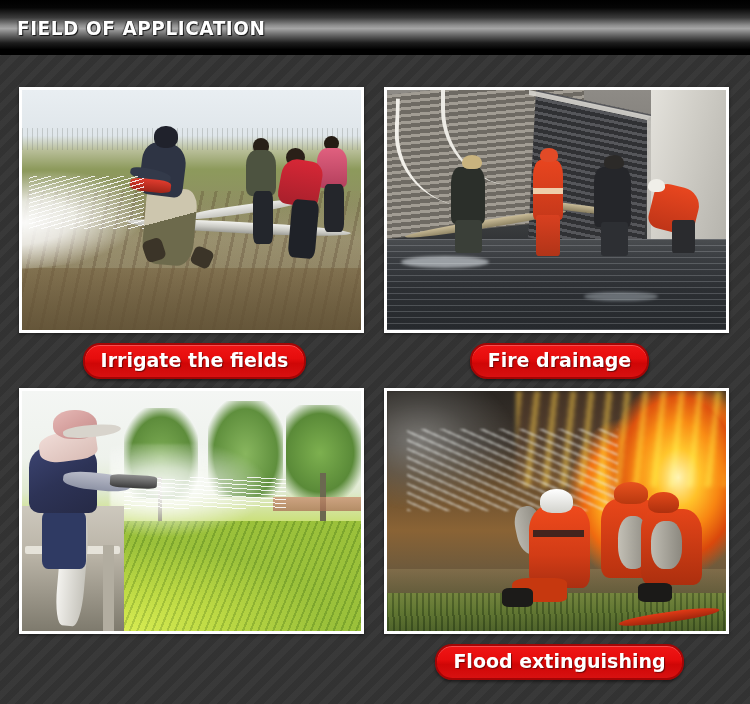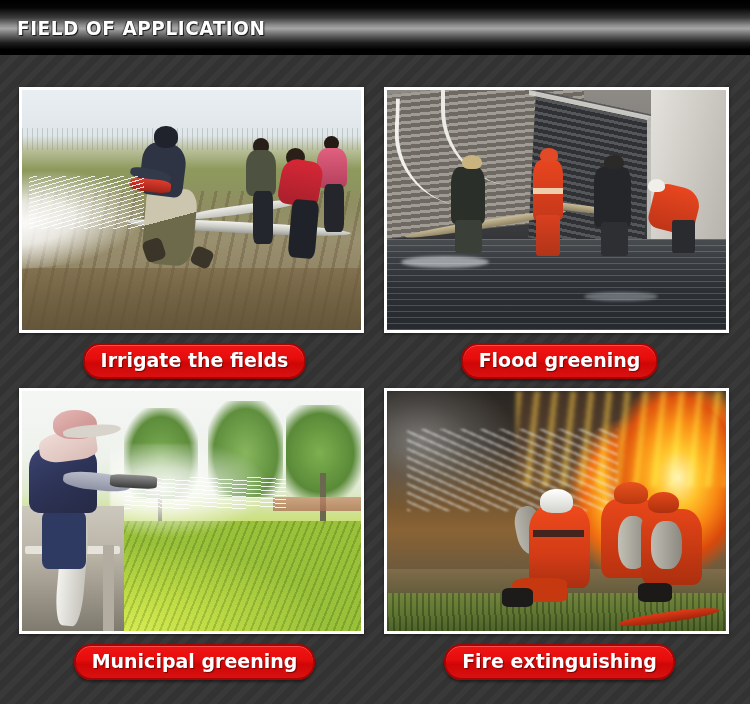--- a/index.html
+++ b/index.html
@@ -354,21 +354,21 @@
         <div class="fm2-legs"></div>
         <div class="fm3-body"></div>
         <div class="fm3-helmet"></div>
         <div class="fm3-legs"></div>
         <div class="fm4-body"></div>
         <div class="fm4-helmet"></div>
         <div class="fm4-legs"></div>
       </div>
     </div>
     <div class="badge-row">
-      <span class="badge">Flood greening</span>
+      <span class="badge">Fire drainage</span>
     </div>
   </div>
 
   <div class="cell cell-2">
     <div class="photo-frame">
       <div class="photo ph-green">
         <div class="tree1"></div>
         <div class="tree2"></div>
         <div class="tree3"></div>
         <div class="trunk1"></div>
@@ -384,23 +384,20 @@
         <div class="g-hose"></div>
         <div class="g-leg"></div>
         <div class="g-body"></div>
         <div class="g-scarf"></div>
         <div class="g-head"></div>
         <div class="g-cap"></div>
         <div class="g-arm"></div>
         <div class="g-nozzle"></div>
       </div>
     </div>
-    <div class="badge-row">
-      <span class="badge">Municipal greening</span>
-    </div>
   </div>
 
   <div class="cell cell-3">
     <div class="photo-frame">
       <div class="photo ph-fire">
         <div class="flames"></div>
         <div class="flame-tongues"></div>
         <div class="smoke"></div>
         <div class="waterjet"></div>
         <div class="ground"></div>
@@ -416,17 +413,17 @@
         <div class="f2-body"></div>
         <div class="f2-tank"></div>
         <div class="f2-helmet"></div>
         <div class="f3-body"></div>
         <div class="f3-tank"></div>
         <div class="f3-helmet"></div>
         <div class="f3-boot"></div>
       </div>
     </div>
     <div class="badge-row">
-      <span class="badge">Fire extinguishing</span>
+      <span class="badge">Flood extinguishing</span>
     </div>
   </div>
 
 </div>
 
 </body></html>

